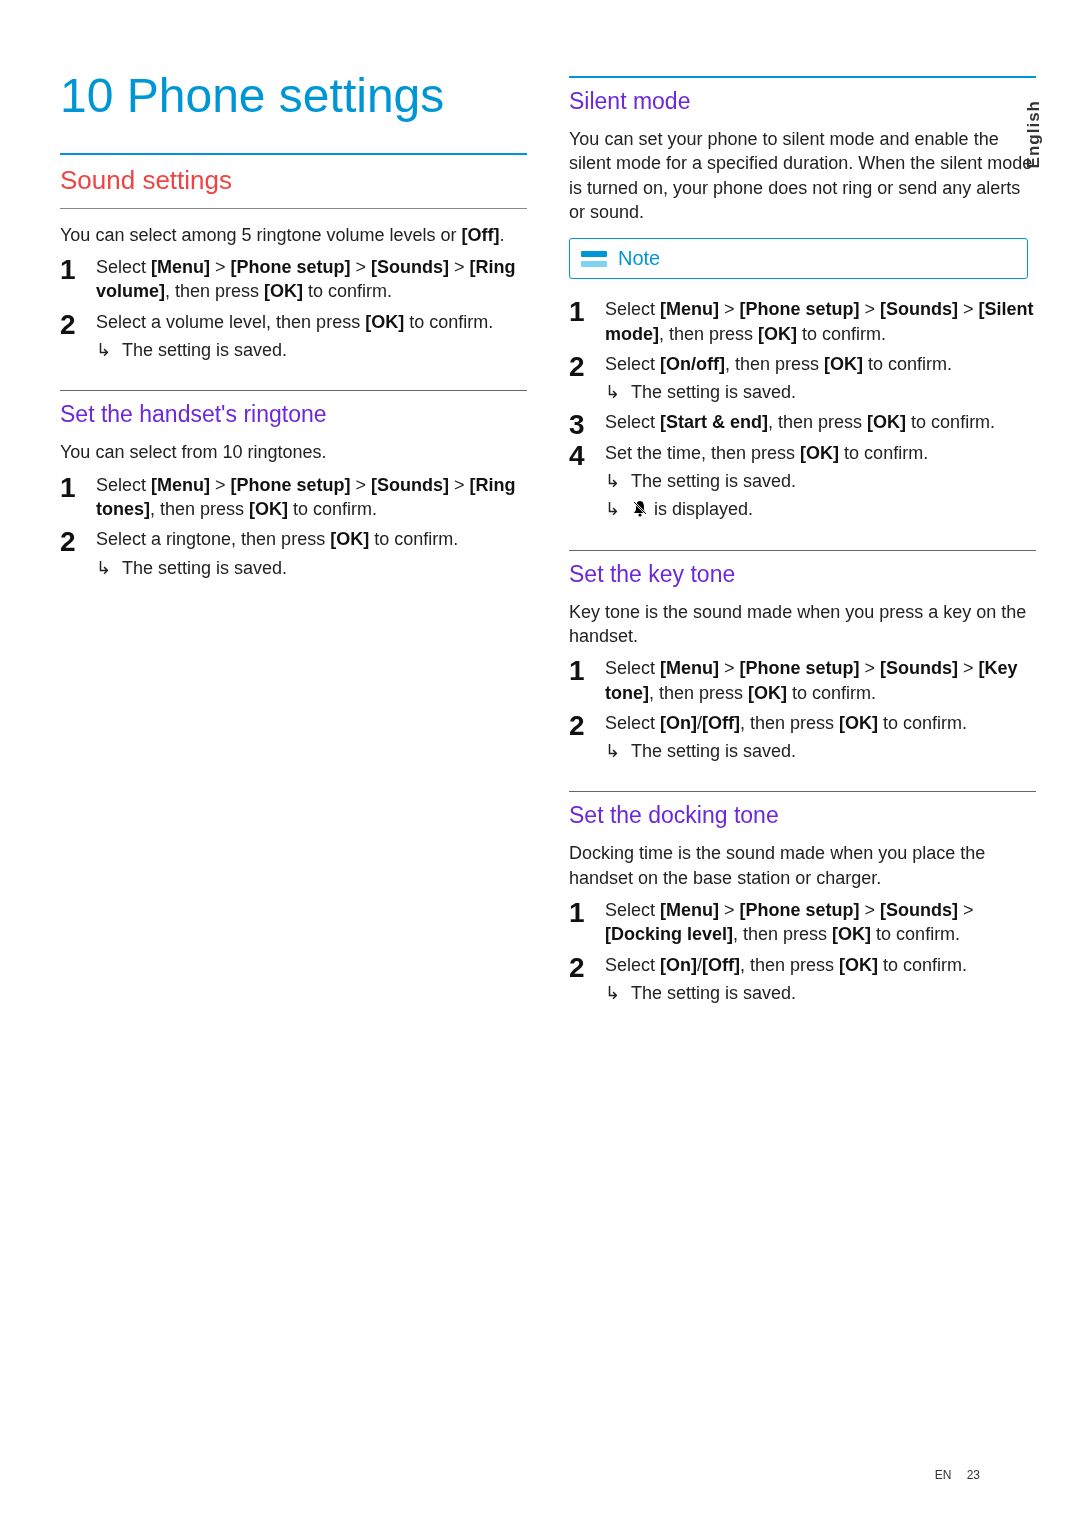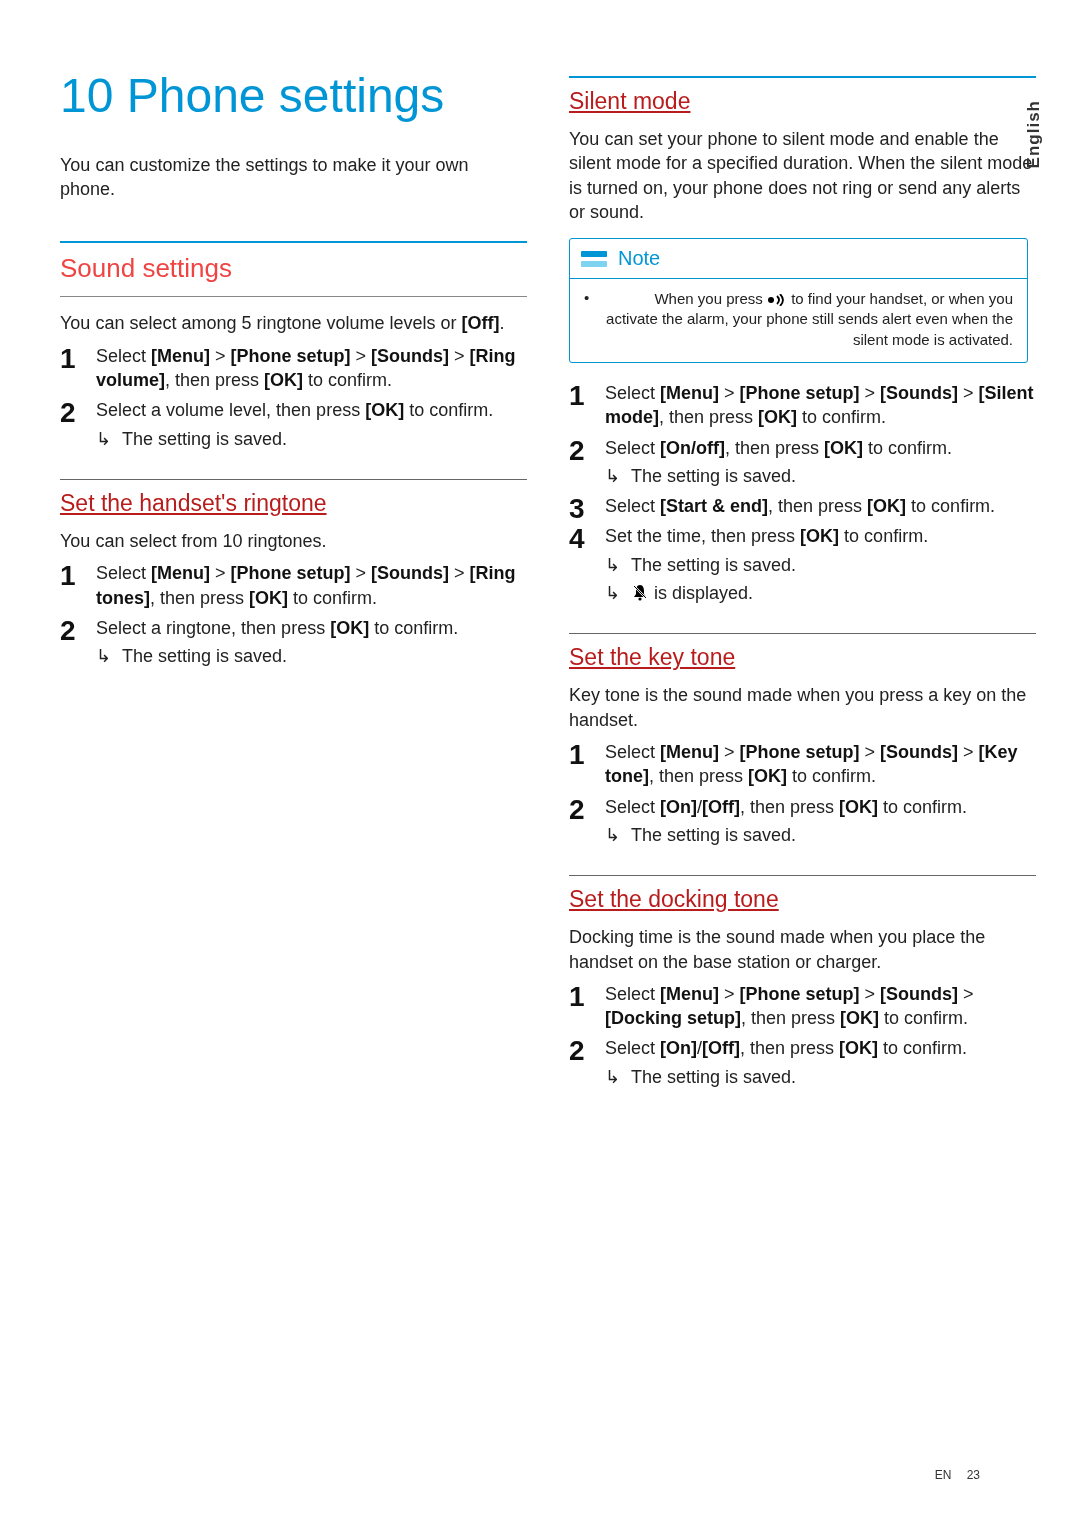--- a/index.html
+++ b/index.html
@@ -47,21 +47,21 @@
     line-height: 1.1;
   }
   h1.chapter .num { font-weight: 400; }
   .intro { margin-bottom: 40px; }
 
   hr.sec-top { border: none; border-top: 2.5px solid #0096d6; margin-bottom: 8px; }
   hr.sec-bot { border: none; border-top: 1px solid #888; margin-top: 10px; margin-bottom: 14px; }
   h2.section { color: #ef4444; font-weight: 300; font-size: 26px; margin-bottom: 2px; }
 
   hr.sub-top { border: none; border-top: 1px solid #666; margin-top: 28px; margin-bottom: 8px; }
-  h3.subsection { color: #b91c1c; font-weight: 400; font-size: 23px; margin-bottom: 10px; text-decoration: underline; }
+  h3.subsection { color: #6d28d9; font-weight: 400; font-size: 23px; margin-bottom: 10px; }
 
   p.body { margin-bottom: 8px; }
 
   ol.steps { list-style: none; padding: 0; margin: 0; counter-reset: step; }
   ol.steps > li {
     position: relative;
     padding-left: 36px;
     margin-top: 6px;
     margin-bottom: 6px;
   }
@@ -131,21 +131,20 @@
 <div class="lang-tab">English</div>
 
 <div class="page">
 
   <div class="col">
     <h1 class="chapter">
       <span class="num">10</span>
       <span>Phone settings</span>
     </h1>
 
-    <p class="intro">You can customize the settings to make it your own phone.</p>
 
     <hr class="sec-top">
     <h2 class="section">Sound settings</h2>
     <hr class="sec-bot">
 
     <p class="body">
       <span>You can select among 5 ringtone volume levels or </span><b>[Off]</b><span>.</span>
     </p>
     <ol class="steps">
       <li><span class="stepnum">1</span>
@@ -180,27 +179,20 @@
     <div class="note-box">
       <div class="note-head">
         <span class="note-icon">
           <svg width="26" height="20" viewBox="0 0 26 20">
               <rect x="0" y="2" width="26" height="6" rx="1" fill="#0096d6"></rect>
               <rect x="0" y="12" width="26" height="6" rx="1" fill="#7dd3f0"></rect>
             </svg>
         </span>
         <span class="note-label">Note</span>
       </div>
-      <div class="note-body">
-        <span>When you press </span><span><svg width="20" height="12" viewBox="0 0 20 12">
-              <circle cx="4" cy="6" r="3" fill="#000"></circle>
-              <path d="M10 2 Q14 6 10 10" stroke="#000" stroke-width="1.8" fill="none"></path>
-              <path d="M13 0 Q19 6 13 12" stroke="#000" stroke-width="1.8" fill="none"></path>
-            </svg></span><span> to find your handset, or when you activate the alarm, your phone still sends alert even when the silent mode is activated.</span>
-      </div>
     </div>
 
     <ol class="steps">
       <li><span class="stepnum">1</span>
         <span>Select </span><b>[Menu]</b><span> &gt; </span><b>[Phone setup]</b><span> &gt; </span><b>[Sounds]</b><span> &gt; </span><b>[Silent mode]</b><span>, then press </span><b>[OK]</b><span> to confirm.</span>
       </li>
       <li><span class="stepnum">2</span>
         <span>Select </span><b>[On/off]</b><span>, then press </span><b>[OK]</b><span> to confirm.</span>
         <div class="result">The setting is saved.</div>
       </li>
@@ -234,21 +226,21 @@
         <span>Select </span><b>[On]</b><span>/</span><b>[Off]</b><span>, then press </span><b>[OK]</b><span> to confirm.</span>
         <div class="result">The setting is saved.</div>
       </li>
     </ol>
 
     <hr class="sub-top">
     <h3 class="subsection">Set the docking tone</h3>
     <p class="body">Docking time is the sound made when you place the handset on the base station or charger.</p>
     <ol class="steps">
       <li><span class="stepnum">1</span>
-        <span>Select </span><b>[Menu]</b><span> &gt; </span><b>[Phone setup]</b><span> &gt; </span><b>[Sounds]</b><span> &gt; </span><b>[Docking setup]</b><span>, then press </span><b>[OK]</b><span> to confirm.</span>
+        <span>Select </span><b>[Menu]</b><span> &gt; </span><b>[Phone setup]</b><span> &gt; </span><b>[Sounds]</b><span> &gt; </span><b>[Docking level]</b><span>, then press </span><b>[OK]</b><span> to confirm.</span>
       </li>
       <li><span class="stepnum">2</span>
         <span>Select </span><b>[On]</b><span>/</span><b>[Off]</b><span>, then press </span><b>[OK]</b><span> to confirm.</span>
         <div class="result">The setting is saved.</div>
       </li>
     </ol>
 
   </div>
 </div>
 

